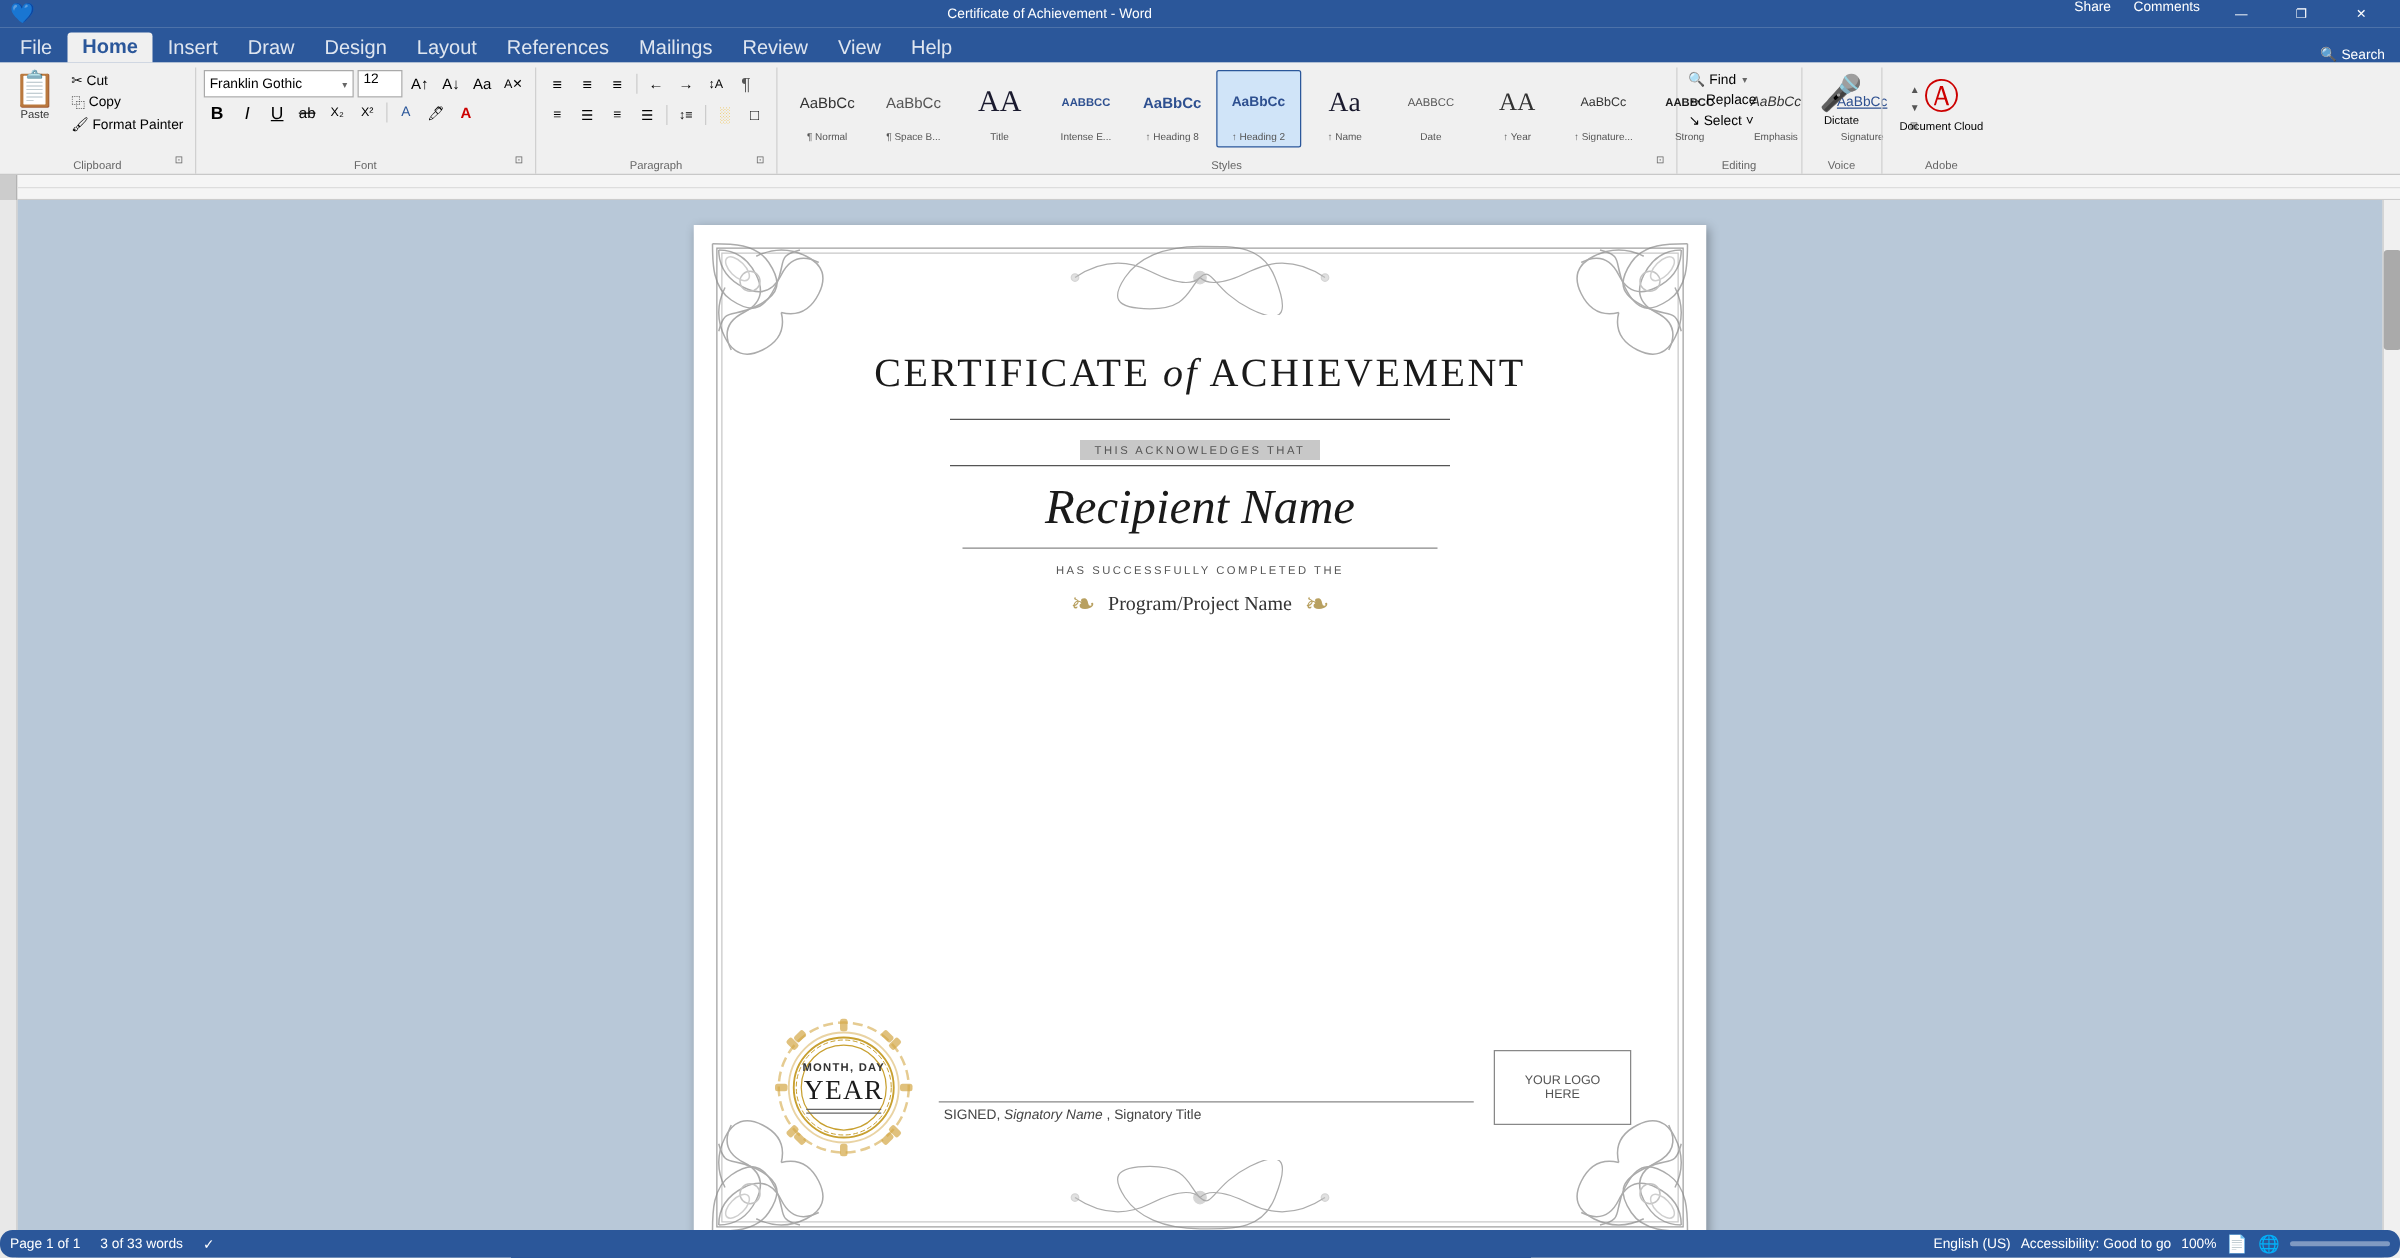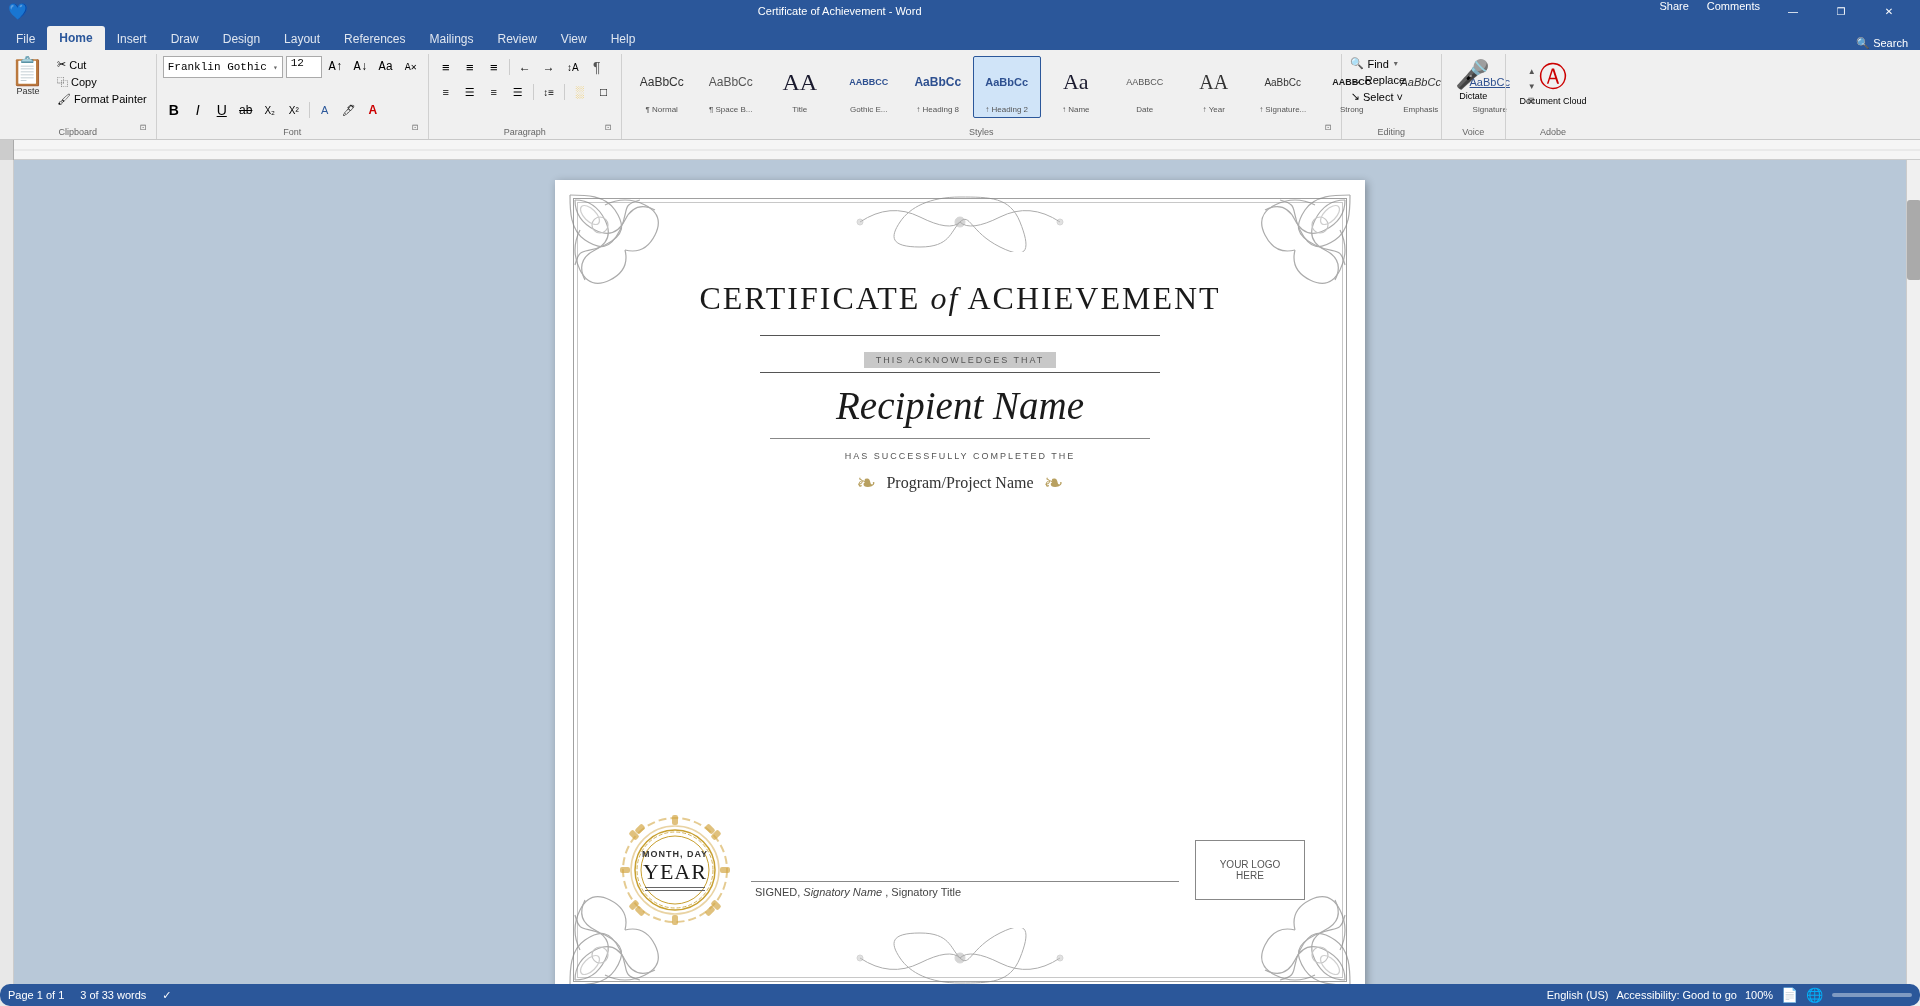--- a/index.html
+++ b/index.html
@@ -26,21 +26,21 @@
       background: #2b579a;
       display: flex;
       align-items: flex-end;
       padding: 0 4px;
     }
     .ribbon-tab {
       height: 22px;
       padding: 0 12px;
       display: flex;
       align-items: center;
-      font-size: 12px;
+      font-size: 16px;
       color: rgba(255,255,255,0.85);
       cursor: pointer;
       border-radius: 3px 3px 0 0;
     }
     .ribbon-tab.active {
       background: #f0f0f0;
       color: #2b579a;
       font-weight: 600;
       height: 24px;
     }
@@ -106,22 +106,21 @@
       padding: 1px 3px;
       border-radius: 2px;
       white-space: nowrap;
     }
 
     
     .font-row {
       display: flex;
       align-items: center;
       gap: 3px;
-      margin-bottom: 20px;
-      font-family: Liberation Mono, monospace;
+      margin-bottom: 0;
     }
     .font-combo {
       display: flex;
       align-items: center;
       background: white;
       border: 1px solid #aaa;
       height: 22px;
       padding: 0 4px;
       font-size: 11px;
       cursor: pointer;
@@ -565,21 +564,21 @@
           <div class="style-item">
     <div class="style-preview" style="font-size:12px;color:#555;">AaBbCc</div>
     <div class="style-name">¶ Space B...</div>
   </div>
           <div class="style-item">
     <div class="style-preview" style="font-size:24px;font-family:Georgia,serif;color:#1a1a2e;font-weight:normal;">AA</div>
     <div class="style-name">Title</div>
   </div>
           <div class="style-item">
     <div class="style-preview" style="font-size:9px;color:#2e5090;font-weight:bold;">AABBCC</div>
-    <div class="style-name">Gothic E...</div>
+    <div class="style-name">Intense E...</div>
   </div>
           <div class="style-item">
     <div class="style-preview" style="font-size:12px;color:#2e5090;font-weight:bold;">AaBbCc</div>
     <div class="style-name">↑ Heading 8</div>
   </div>
           <div class="style-item active">
     <div class="style-preview" style="font-size:11px;color:#2e5090;font-weight:bold;">AaBbCc</div>
     <div class="style-name">↑ Heading 2</div>
   </div>
           <div class="style-item">

